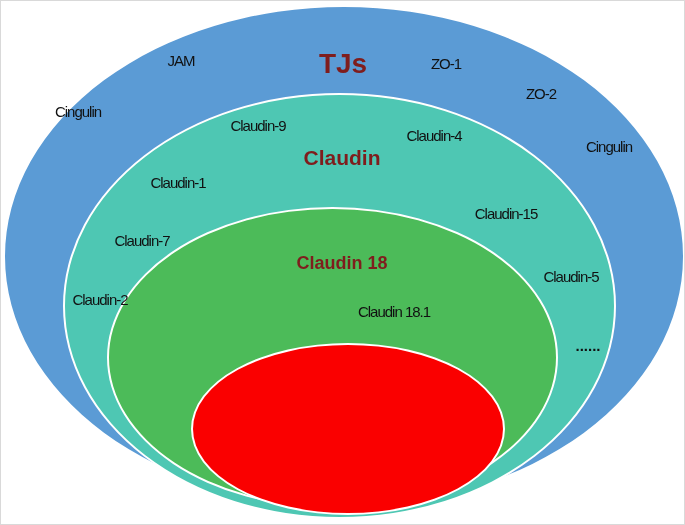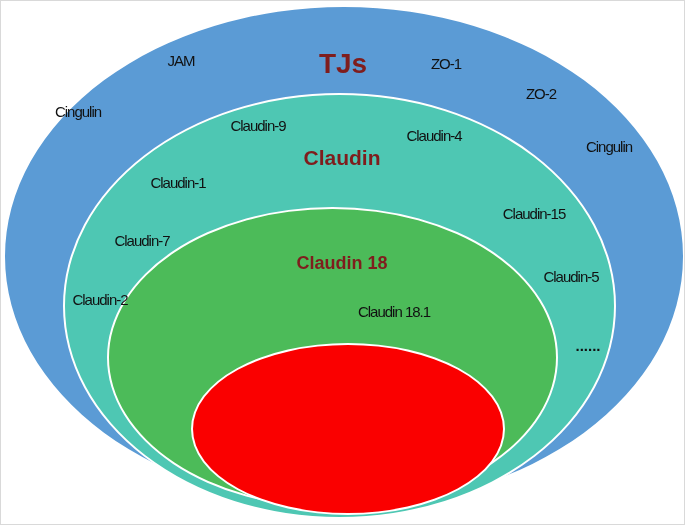--- a/index.html
+++ b/index.html
@@ -49,21 +49,21 @@
   .t-claudin182{left:345px;top:429px;font-size:17px;}
 
   .p-jam      {left:180px;top:59px;}
   .p-zo1      {left:445px;top:62px;}
   .p-zo2      {left:540px;top:92px;}
   .p-occludin {left:77px; top:110px;}
   .p-cingulin {left:608px;top:145px;}
   .p-claudin3 {left:257px;top:124px;}
   .p-claudin4 {left:433px;top:134px;}
   .p-claudin1 {left:177px;top:181px;text-align:right;}
-  .p-claudin15{left:505px;top:212px;margin-left:28px;}
+  .p-claudin15{left:505px;top:212px;}
   .p-claudin7 {left:98px; top:239px;margin-left:43px;}
   .p-claudin5 {left:570px;top:275px;}
   .p-claudin2 {left:75px; top:298px;margin-left:24px;}
   .p-claudin181{left:393px;top:310px;}
   .p-ellipsis {left:587px;top:344px;font-weight:bold;letter-spacing:0;}
 </style>
 </head>
 <body>
 
 <div class="canvas">

